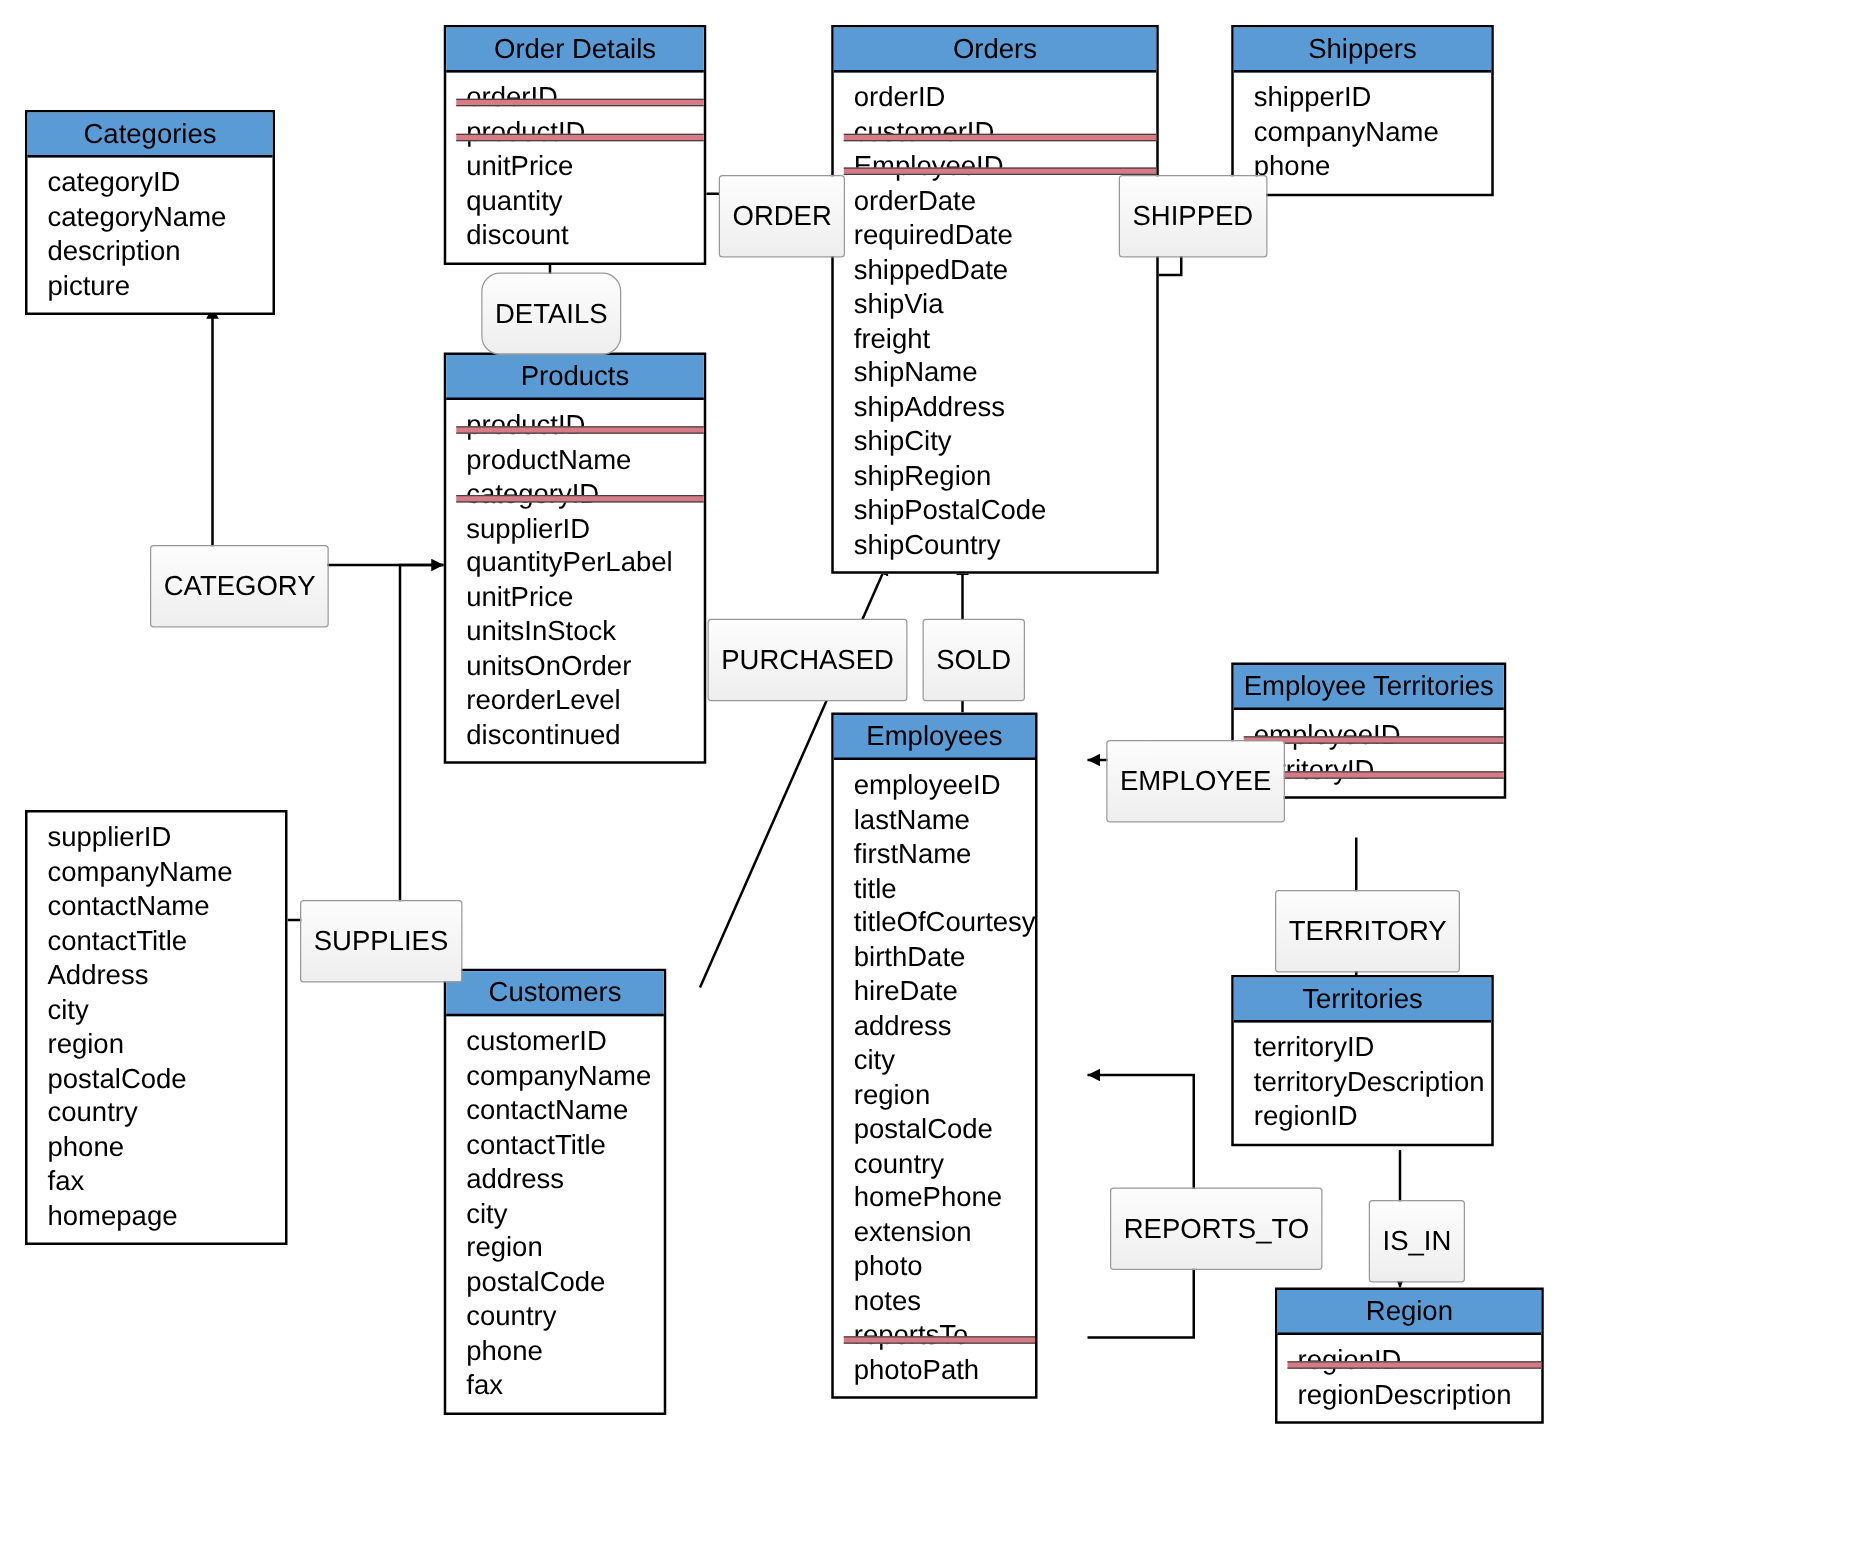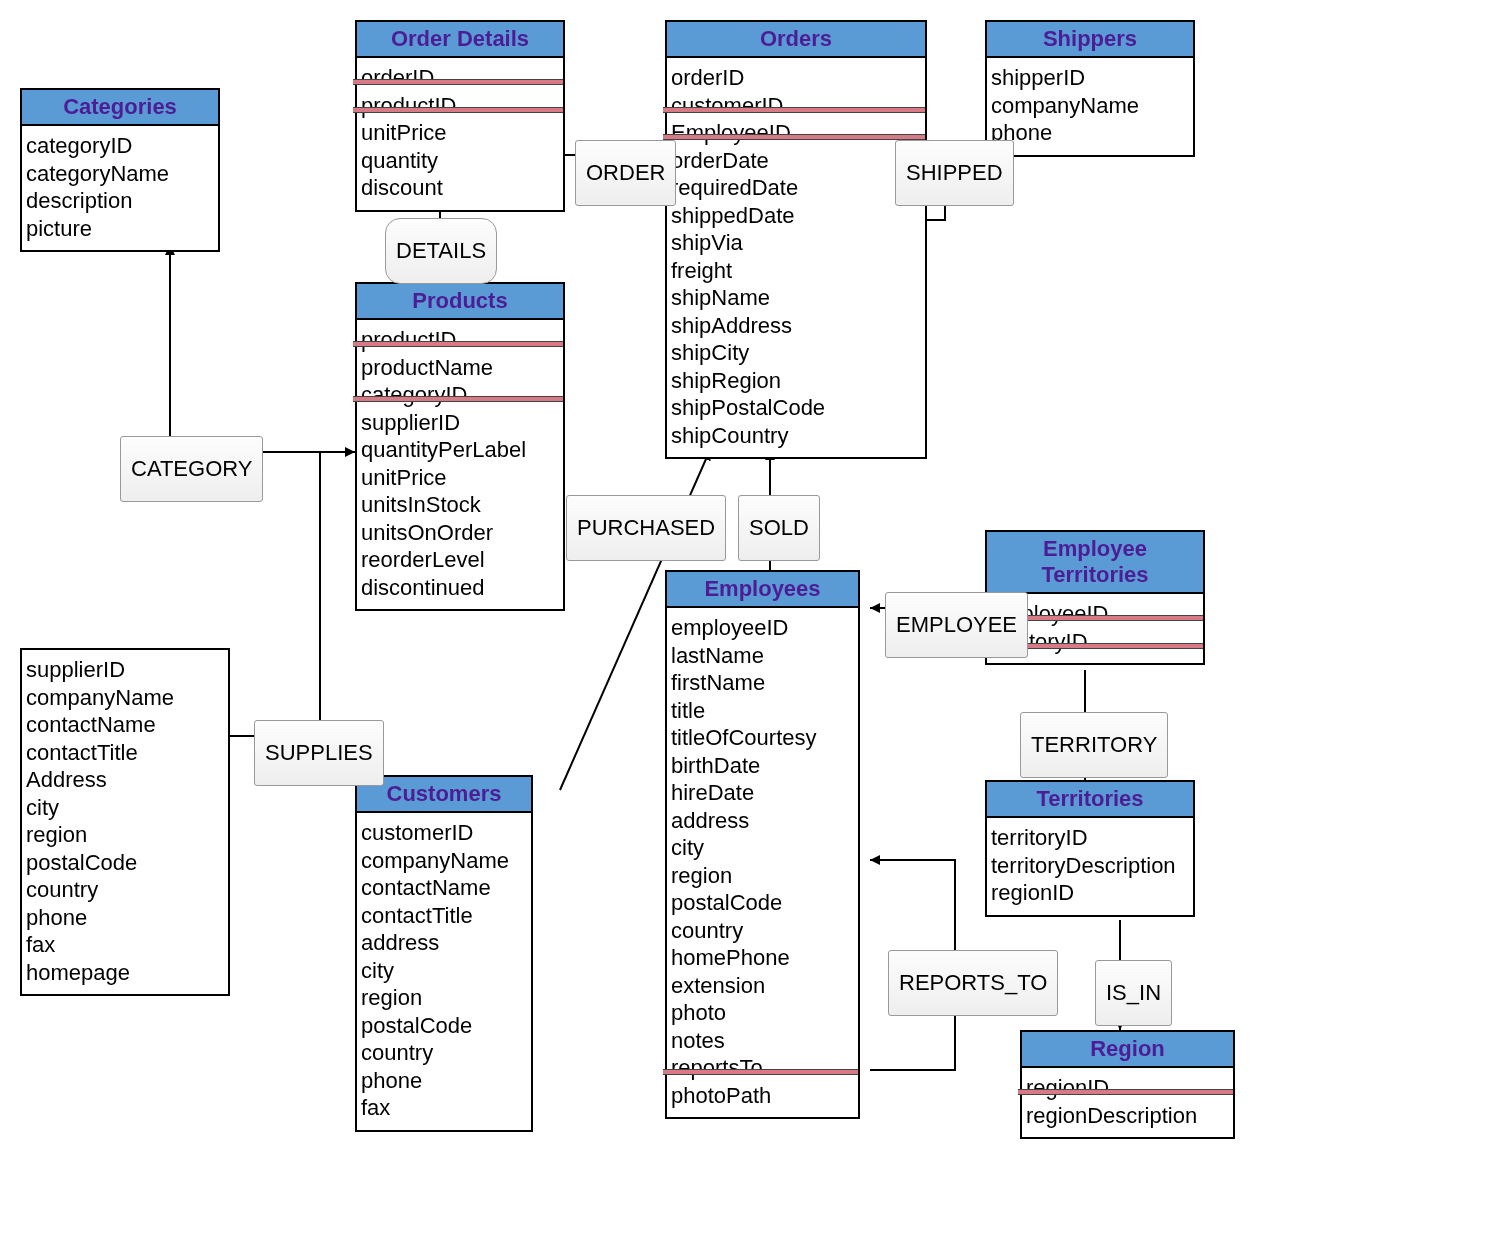--- a/index.html
+++ b/index.html
@@ -17,29 +17,30 @@
     height: 1195px;
   }
   .entity {
     position: absolute;
     background: #fff;
     border: 2px solid #000;
     box-sizing: border-box;
   }
   .entity-header {
     background: #5b9bd5;
-    color: #4c1d95;
-    font-weight: bold;
+    color: #000000;
+    font-weight: normal;
     text-align: center;
     padding: 4px 6px;
     font-size: 22px;
     border-bottom: 2px solid #000;
   }
   .entity-body {
     padding: 6px 8px 8px 4px;
+    margin-left: 12px;
   }
   .field {
     font-size: 22px;
     line-height: 1.25;
     white-space: nowrap;
     position: relative;
   }
   .field.struck::after {
     content: "";
     position: absolute;
@@ -190,21 +191,21 @@
         <div class="field">contactTitle</div>
         <div class="field">address</div>
         <div class="field">city</div>
         <div class="field">region</div>
         <div class="field">postalCode</div>
         <div class="field">country</div>
         <div class="field">phone</div>
         <div class="field">fax</div>
       </div>
     </div>
-  <div id="ent-employees" class="entity" style="left: 645px; top: 550px; width: 195px;">
+  <div id="ent-employees" class="entity" style="left: 645px; top: 550px; width: 165px;">
       <div class="entity-header">Employees</div>
       <div class="entity-body">
         <div class="field">employeeID</div>
         <div class="field">lastName</div>
         <div class="field">firstName</div>
         <div class="field">title</div>
         <div class="field">titleOfCourtesy</div>
         <div class="field">birthDate</div>
         <div class="field">hireDate</div>
         <div class="field">address</div>
@@ -239,21 +240,21 @@
       <div class="entity-header">Region</div>
       <div class="entity-body">
         <div class="field struck">regionID</div>
         <div class="field">regionDescription</div>
       </div>
     </div>
 
   <div id="lab-order" class="rel-label" style="left: 555px; top: 120px;">ORDER</div>
   <div id="lab-details" class="rel-label" style="left: 365px; top: 198px; border-radius: 15px;">DETAILS</div>
   <div id="lab-category" class="rel-label" style="left: 100px; top: 416px;">CATEGORY</div>
-  <div id="lab-supplies" class="rel-label" style="left: 234px; top: 700px;">SUPPLIES</div>
+  <div id="lab-supplies" class="rel-label" style="left: 220px; top: 700px;">SUPPLIES</div>
   <div id="lab-purchased" class="rel-label" style="left: 546px; top: 475px;">PURCHASED</div>
   <div id="lab-sold" class="rel-label" style="left: 718px; top: 475px;">SOLD</div>
   <div id="lab-shipped" class="rel-label" style="left: 875px; top: 120px;">SHIPPED</div>
   <div id="lab-employee" class="rel-label" style="left: 865px; top: 572px;">EMPLOYEE</div>
   <div id="lab-territory" class="rel-label" style="left: 1000px; top: 692px;">TERRITORY</div>
   <div id="lab-reportsTo" class="rel-label" style="left: 868px; top: 930px;">REPORTS_TO</div>
   <div id="lab-isIn" class="rel-label" style="left: 1075px; top: 940px;">IS_IN</div>
 
 </div>
 

